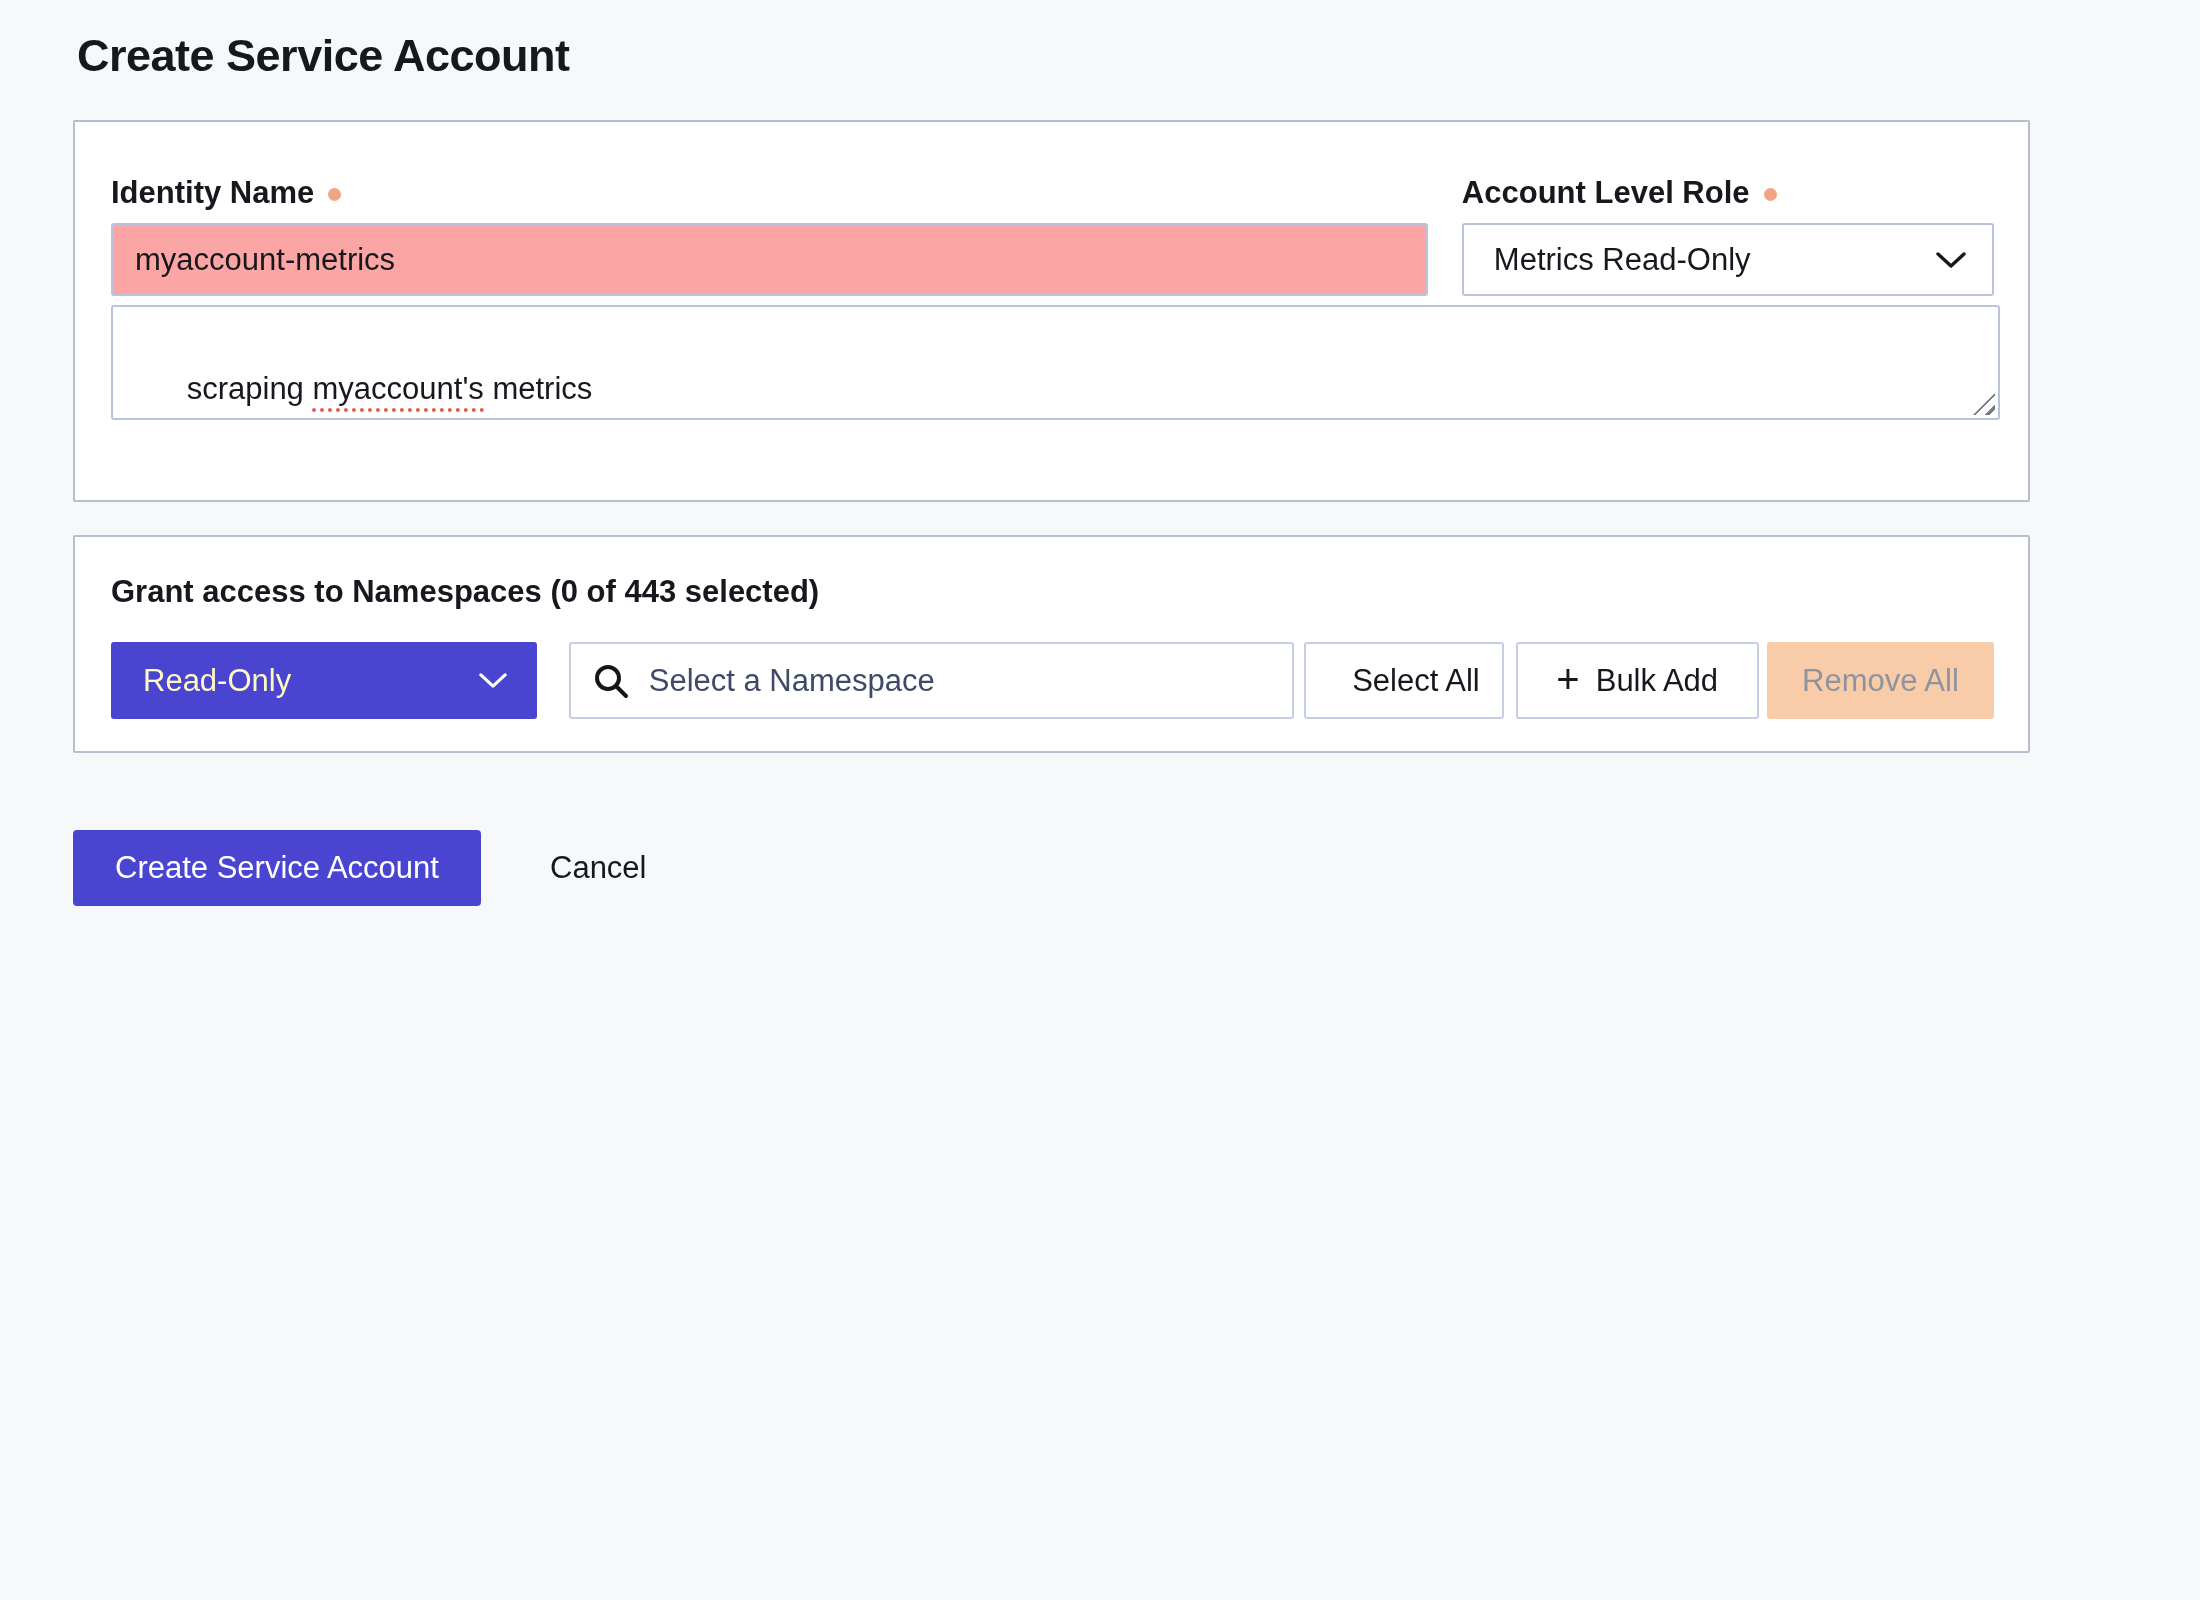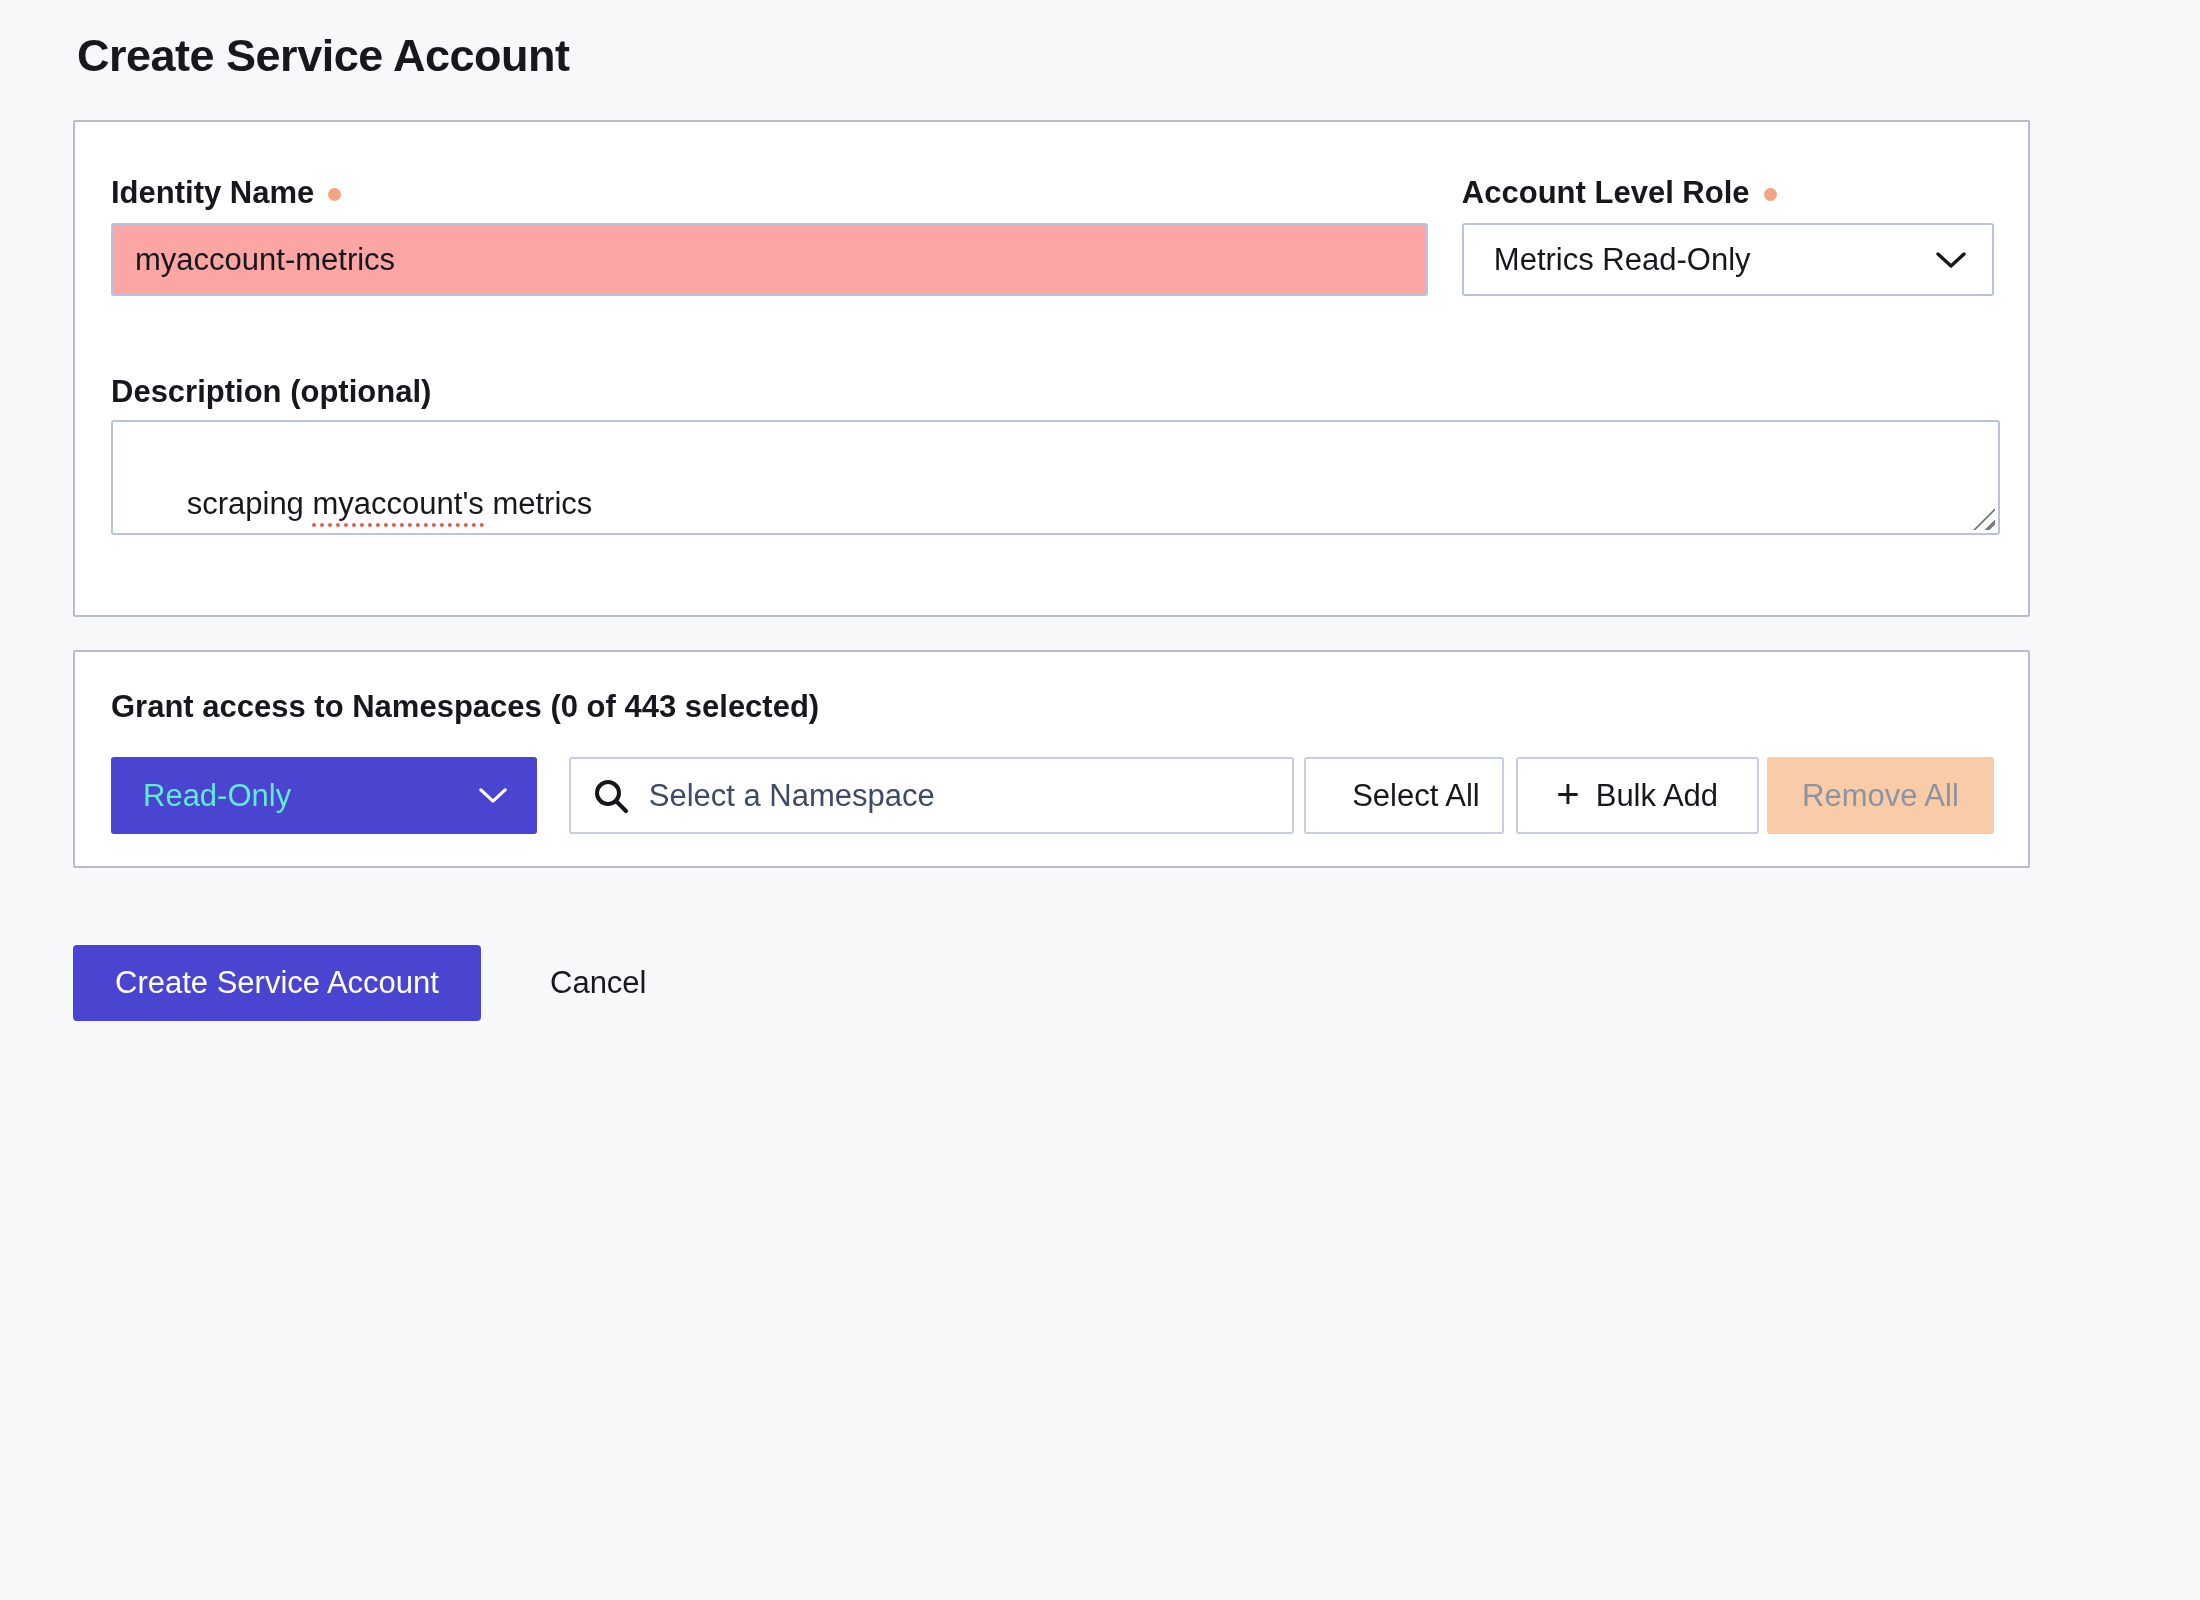--- a/index.html
+++ b/index.html
@@ -120,21 +120,21 @@
     border-radius: 3px;
     display: flex;
     align-items: center;
     justify-content: center;
     cursor: pointer;
     user-select: none;
   }
   .btn-permission {
     width: 427px;
     background: #4a45d1;
-    color: #5eead4;
+    color: #fef9c3;
     justify-content: space-between;
     padding: 0 30px 0 32px;
   }
   .search-wrap { position: relative; margin-left: 32px; width: 728px; }
   .search-input {
     width: 100%; height: 100%;
     border: 2px solid #c6cee3;
     border-radius: 3px;
     background: #ffffff;
     font-family: "Liberation Sans", sans-serif;
@@ -251,23 +251,20 @@
         </div>
         <div class="select-box">
           <span>Metrics Read-Only</span>
           <svg class="chev-dark" viewBox="0 0 30 18">
             <polyline points="2,3 15,15 28,3" stroke-linecap="round" stroke-linejoin="round"></polyline>
           </svg>
         </div>
       </div>
     </div>
 
-    <div class="field-label desc-label">
-      <span>Description (optional)</span>
-    </div>
     <div class="textarea-box">
       <span>scraping </span><span class="misspelled">myaccount's</span><span> metrics</span>
       <span class="resize-handle"></span>
     </div>
   </div>
 
   <div class="panel panel-2">
     <div class="ns-heading">Grant access to Namespaces (0 of 443 selected)</div>
 
     <div class="toolbar">

